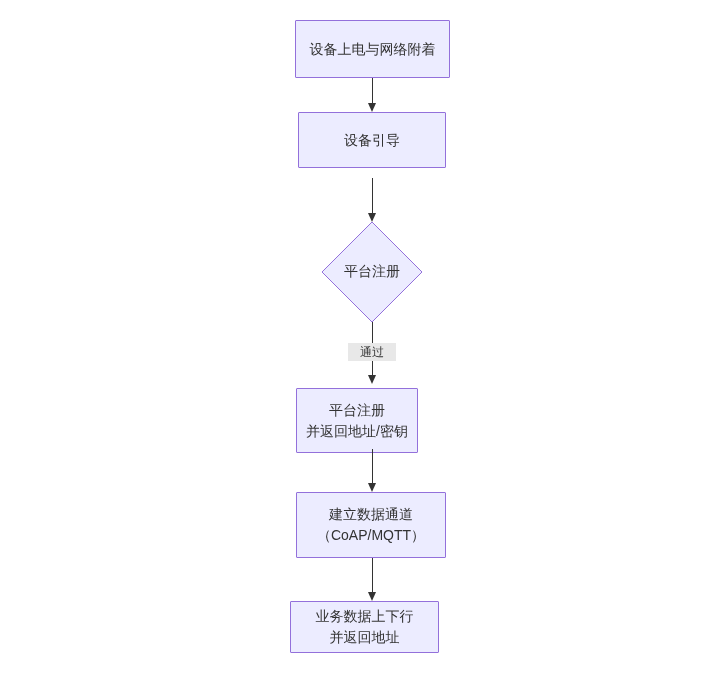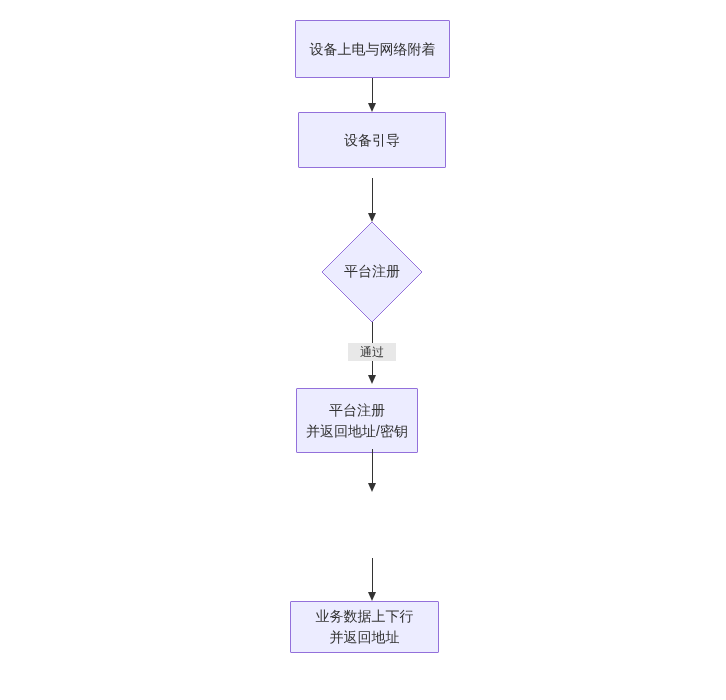--- a/index.html
+++ b/index.html
@@ -133,20 +133,24 @@
   <div class="node rect" style="left:296px;top:388px;width:122px;height:65px">
     <div class="nline">平台注册</div>
     <div class="nline">并返回地址/密钥</div>
   </div>
 
   <div class="edge" style="top:449px;height:43px">
     <div class="line"></div>
     <div class="head"></div>
   </div>
 
+  <div class="node rect" style="left:296px;top:492px;width:150px;height:66px">
+    <div class="nline">建立数据通道</div>
+    <div class="nline">（CoAP/MQTT）</div>
+  </div>
 
   <div class="edge" style="top:558px;height:43px">
     <div class="line"></div>
     <div class="head"></div>
   </div>
 
   <div class="node rect" style="left:290px;top:601px;width:149px;height:52px">
     <div class="nline">业务数据上下行</div>
     <div class="nline">并返回地址</div>
   </div>

